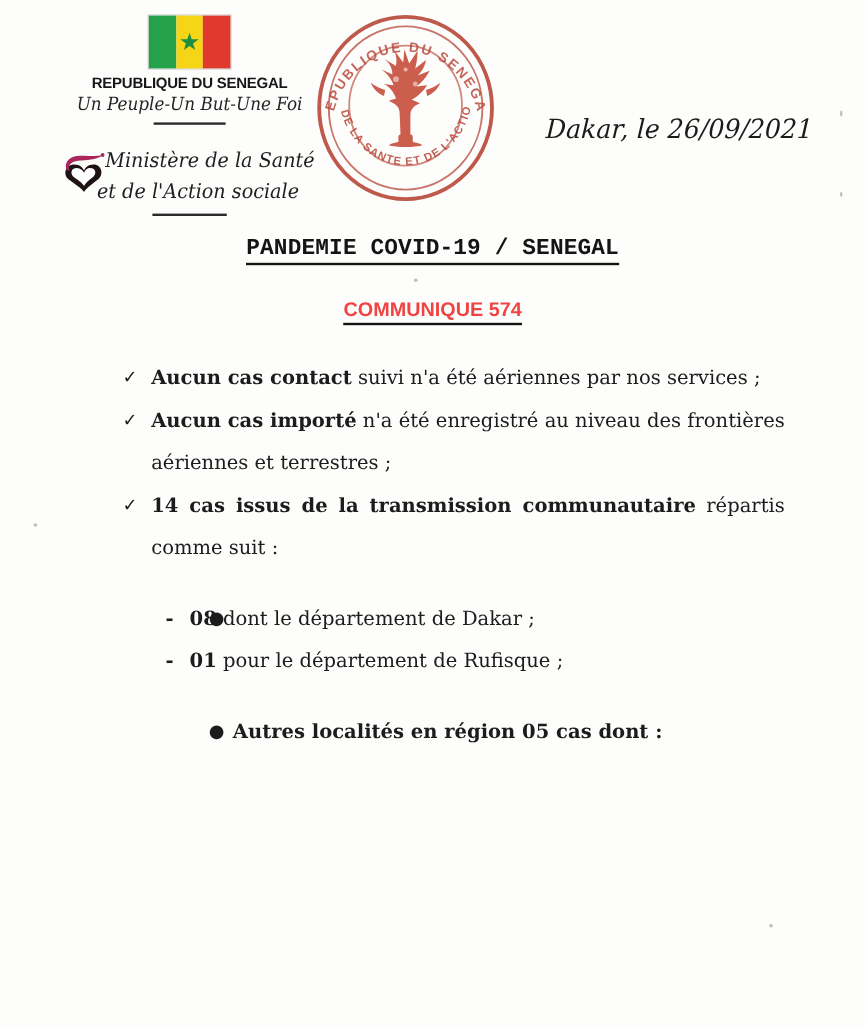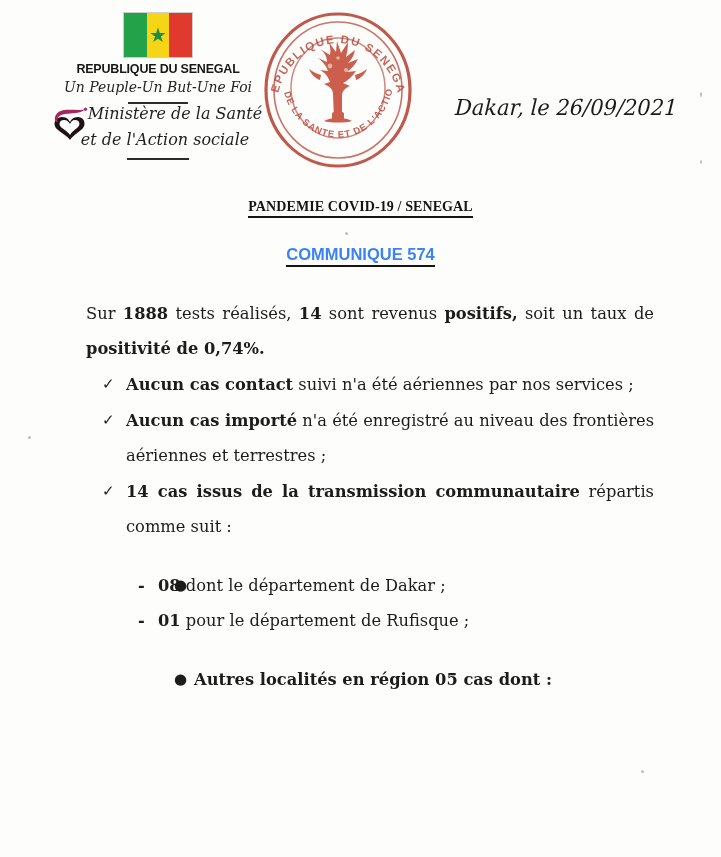--- a/index.html
+++ b/index.html
@@ -85,21 +85,21 @@
   .rule {
     width: 60px;
     height: 2px;
     background: #2b2b2b;
     margin: 7px auto 0 auto;
   }
   .rule.lower { margin-top: 9px; width: 62px; }
 
   .ministry-block {
     position: relative;
-    margin-top: 0;
+    margin-top: 20px;
     text-align: center;
   }
   .ministry-logo {
     position: absolute;
     left: 12px;
     top: 2px;
     width: 40px;
     height: 36px;
   }
   .ministry-line {
@@ -132,35 +132,35 @@
     font-style: italic;
     font-size: 21px;
     color: #1b1b1b;
     white-space: nowrap;
     transform: scaleY(1.05) skewX(-3deg);
   }
 
   
   .titles { position: absolute; top: 196px; left: 0; right: 0; text-align: center; }
   .doc-title {
-    font-family: Liberation Serif, serif;
-    font-weight: bold;
-    font-size: 14px;
+    font-family: Liberation Mono, monospace;
+    font-weight: bold;
+    font-size: 19px;
     letter-spacing: 0.1px;
     color: #141414;
     display: inline-block;
     border-bottom: 2px solid #141414;
     padding-bottom: 1px;
   }
   .doc-subtitle-wrap { margin-top: 27px; }
   .doc-subtitle {
     font-family: "Liberation Sans", sans-serif;
     font-weight: bold;
     font-size: 16.5px;
-    color: #3b82f6;
+    color: #ef4444;
     display: inline-block;
     border-bottom: 2px solid #141414;
     padding-bottom: 1px;
   }
 
   
   .body {
     position: absolute;
     top: 296px;
     left: 86px;
@@ -305,21 +305,20 @@
   </div>
 
   <div class="titles">
     <div><span class="doc-title">PANDEMIE COVID-19 / SENEGAL</span></div>
     <div class="doc-subtitle-wrap"><span class="doc-subtitle">COMMUNIQUE 574</span></div>
   </div>
 
   <div class="body">
 
 
-    <p class="para"><span>Sur </span><b>1888</b><span> tests réalisés, </span><b>14</b><span> sont revenus </span><b>positifs,</b><span> soit un taux de </span><b>positivité de 0,74%.</b></p>
 
 
     <div class="checklist">
 
       <div class="check-item">
         <span class="tick">✓</span>
         <b>Aucun cas contact</b><span> suivi n'a été aériennes par nos services ;</span>
       </div>
 
       <div class="check-item">

